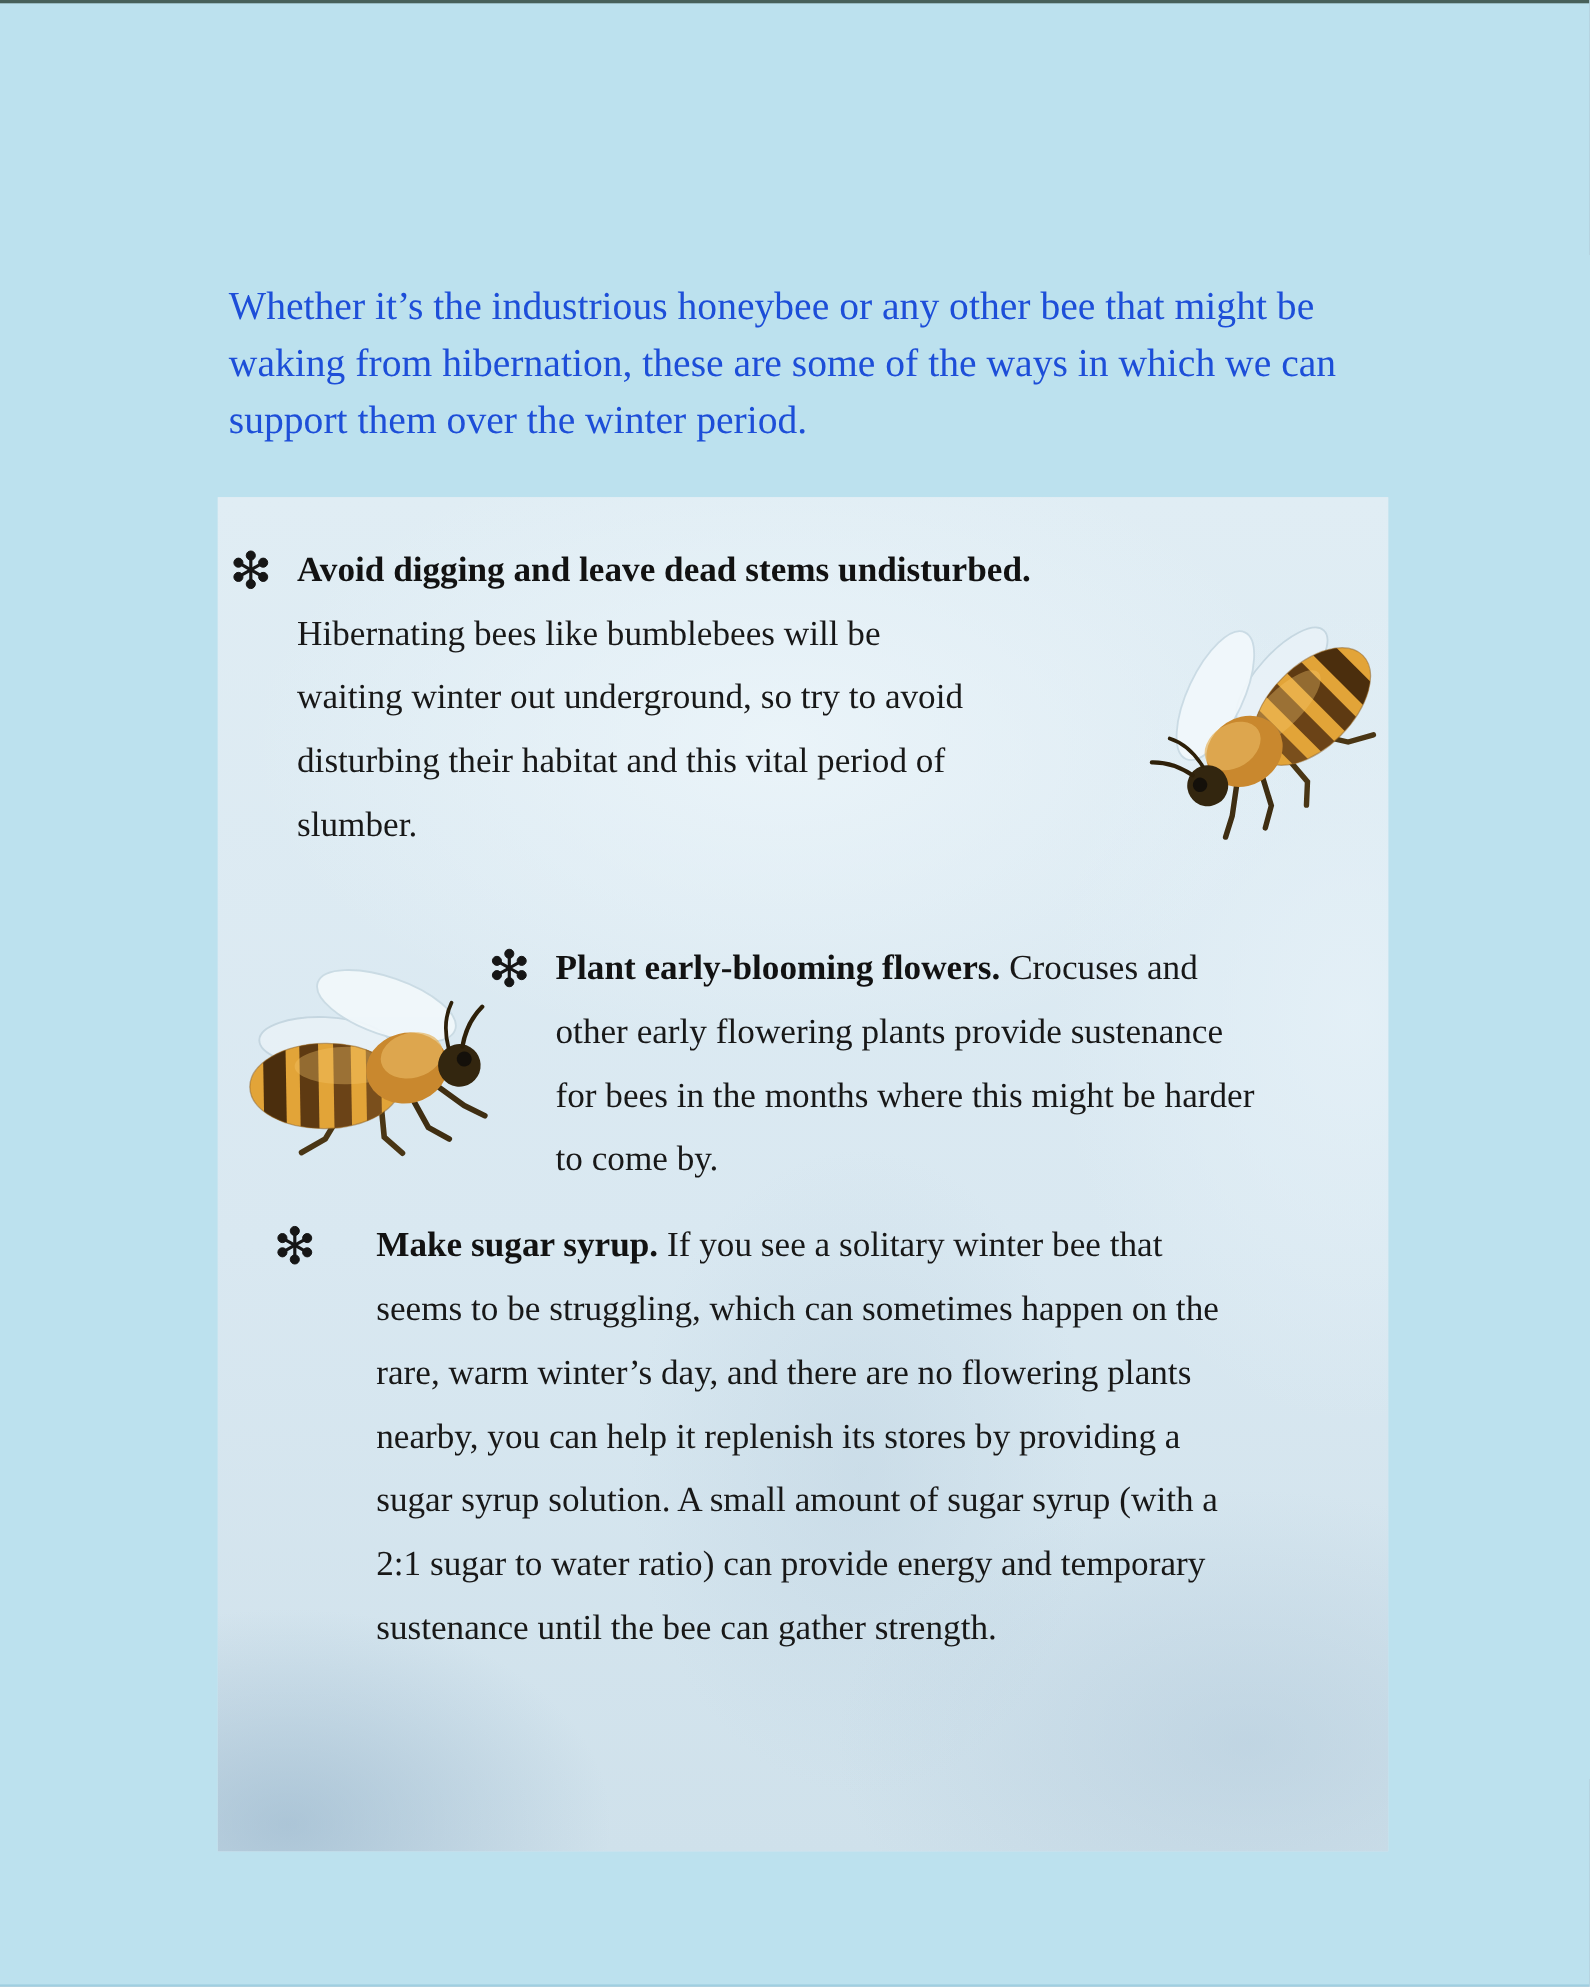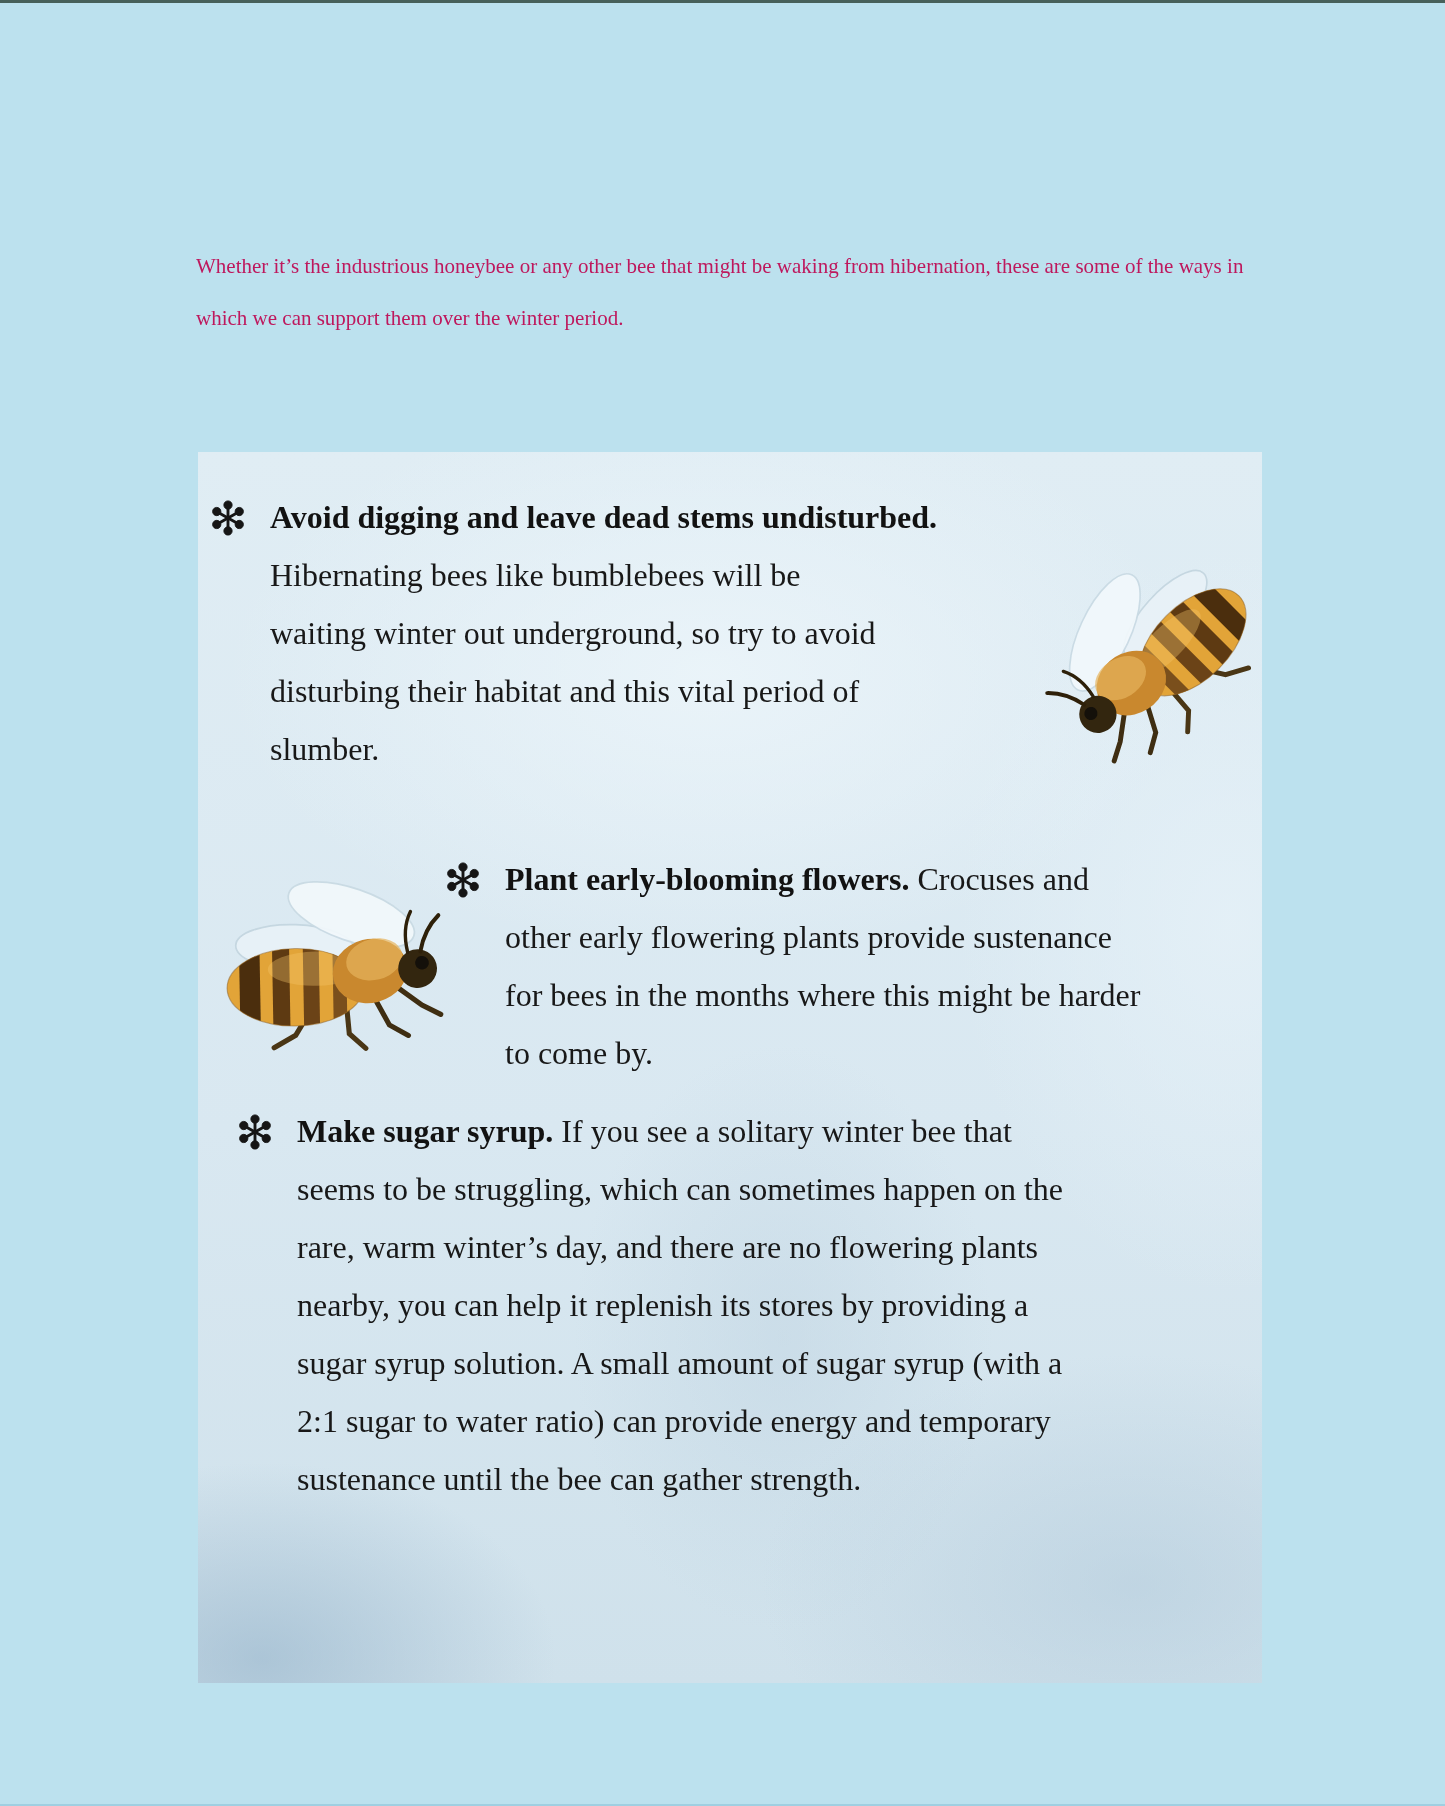--- a/index.html
+++ b/index.html
@@ -33,24 +33,24 @@
     letter-spacing: 0.5px;
     color: #121212;
     white-space: nowrap;
   }
 
   .intro {
     position: absolute;
     left: 196px;
     top: 240px;
     width: 1075px;
-    margin: 0;
-    font-size: 21px;
+    margin: 12px;
+    font-size: 36px;
     line-height: 52px;
-    color: #be185d;
+    color: #1d4ed8;
   }
 
   .tips-box {
     position: absolute;
     left: 198px;
     top: 452px;
     width: 1064px;
     height: 1231px;
     background-color: #dbe9f2;
     background-image:
@@ -62,21 +62,21 @@
       linear-gradient(180deg, #e0edf4 0%, #d9e8f1 55%, #cfe1eb 100%);
   }
 
   .tip {
     position: absolute;
     display: flex;
     align-items: flex-start;
   }
   .tip-1 { left: 12px;  top: 36px;  }
   .tip-2 { left: 247px; top: 398px; }
-  .tip-3 { left: 39px;  top: 650px; }
+  .tip-3 { left: 52px;  top: 650px; gap: 32px; }
 
   .tip-marker {
     flex: 0 0 auto;
     width: 36px;
     height: 36px;
     margin-top: 12px;
     margin-right: 24px;
   }
 
   .tip-body {

